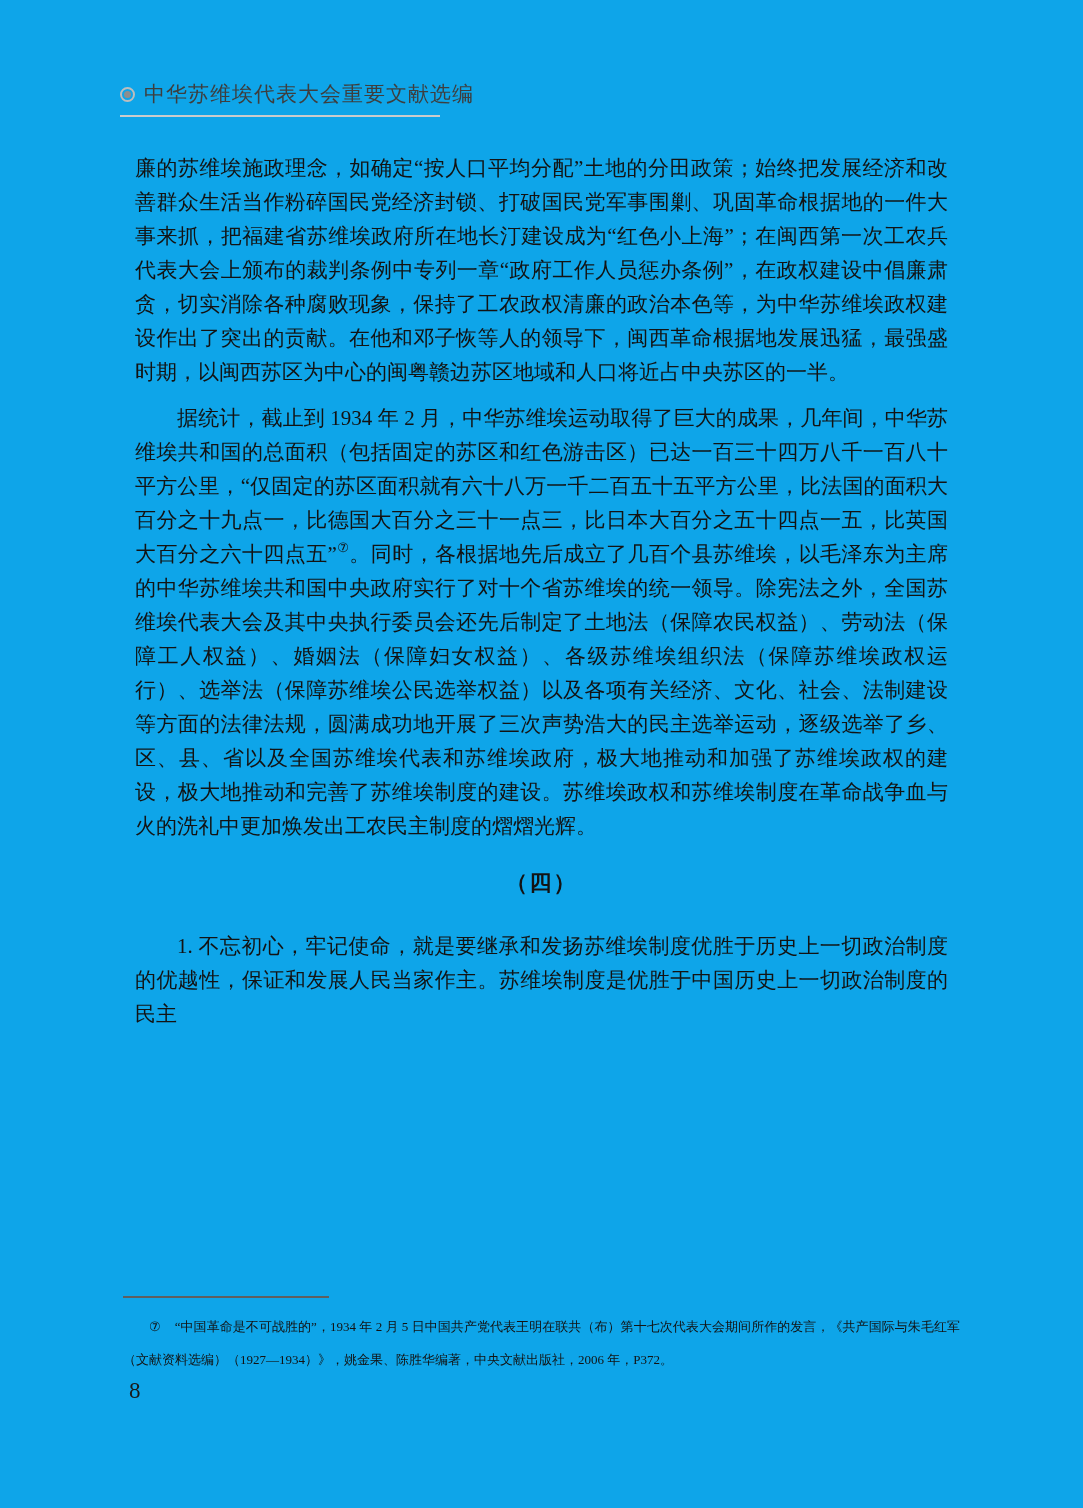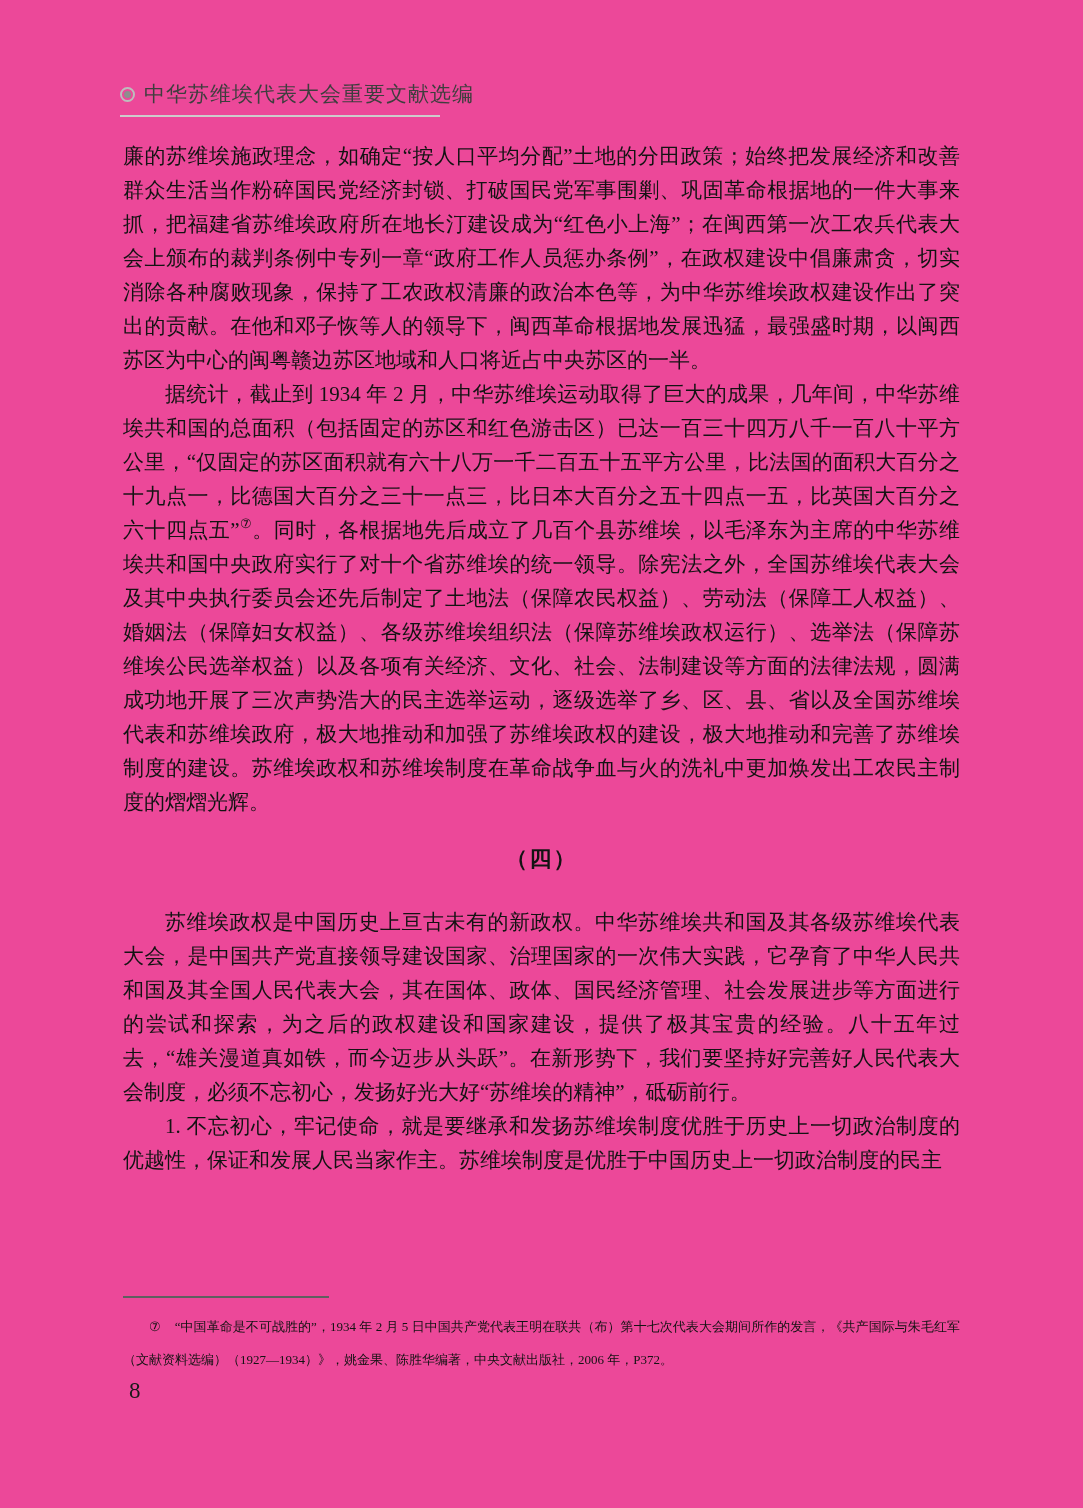--- a/index.html
+++ b/index.html
@@ -5,21 +5,21 @@
   html, body {
     margin: 0;
     padding: 0;
     background: #e9e9e9;
   }
   .page {
     position: relative;
     width: 1083px;
     height: 1508px;
     margin: 0 auto;
-    background: #ec4899;
+    background: #0ea5e9;
     font-family: "Liberation Serif", "DejaVu Serif", serif;
     color: #131313;
     overflow: hidden;
   }
 
   
   .running-head {
     position: absolute;
     top: 80px;
     left: 120px;
@@ -59,21 +59,21 @@
     position: absolute;
     top: 139px;
     left: 123px;
     width: 837px;
     font-size: 21px;
     line-height: 34px;
     text-align: justify;
     text-justify: inter-ideograph;
   }
   .body-text p {
-    margin: 0;
+    margin: 12px;
     text-indent: 2em;
   }
   .body-text p.continuation {
     text-indent: 0;
   }
   .section-heading {
     text-indent: 0 !important;
     text-align: center;
     font-weight: bold;
     font-size: 22px;
@@ -128,21 +128,20 @@
     <span class="head-icon">
         <span class="dot"></span>
       </span>
     <span class="head-title">中华苏维埃代表大会重要文献选编</span>
   </div>
 
   <div class="body-text">
     <p class="continuation">廉的苏维埃施政理念，如确定“按人口平均分配”土地的分田政策；始终把发展经济和改善群众生活当作粉碎国民党经济封锁、打破国民党军事围剿、巩固革命根据地的一件大事来抓，把福建省苏维埃政府所在地长汀建设成为“红色小上海”；在闽西第一次工农兵代表大会上颁布的裁判条例中专列一章“政府工作人员惩办条例”，在政权建设中倡廉肃贪，切实消除各种腐败现象，保持了工农政权清廉的政治本色等，为中华苏维埃政权建设作出了突出的贡献。在他和邓子恢等人的领导下，闽西革命根据地发展迅猛，最强盛时期，以闽西苏区为中心的闽粤赣边苏区地域和人口将近占中央苏区的一半。</p>
     <p><span>据统计，截止到 1934 年 2 月，中华苏维埃运动取得了巨大的成果，几年间，中华苏维埃共和国的总面积（包括固定的苏区和红色游击区）已达一百三十四万八千一百八十平方公里，“仅固定的苏区面积就有六十八万一千二百五十五平方公里，比法国的面积大百分之十九点一，比德国大百分之三十一点三，比日本大百分之五十四点一五，比英国大百分之六十四点五”</span><sup class="note-ref">⑦</sup><span>。同时，各根据地先后成立了几百个县苏维埃，以毛泽东为主席的中华苏维埃共和国中央政府实行了对十个省苏维埃的统一领导。除宪法之外，全国苏维埃代表大会及其中央执行委员会还先后制定了土地法（保障农民权益）、劳动法（保障工人权益）、婚姻法（保障妇女权益）、各级苏维埃组织法（保障苏维埃政权运行）、选举法（保障苏维埃公民选举权益）以及各项有关经济、文化、社会、法制建设等方面的法律法规，圆满成功地开展了三次声势浩大的民主选举运动，逐级选举了乡、区、县、省以及全国苏维埃代表和苏维埃政府，极大地推动和加强了苏维埃政权的建设，极大地推动和完善了苏维埃制度的建设。苏维埃政权和苏维埃制度在革命战争血与火的洗礼中更加焕发出工农民主制度的熠熠光辉。</span></p>
     <p class="section-heading">（四）</p>
-    <p>苏维埃政权是中国历史上亘古未有的新政权。中华苏维埃共和国及其各级苏维埃代表大会，是中国共产党直接领导建设国家、治理国家的一次伟大实践，它孕育了中华人民共和国及其全国人民代表大会，其在国体、政体、国民经济管理、社会发展进步等方面进行的尝试和探索，为之后的政权建设和国家建设，提供了极其宝贵的经验。八十五年过去，“雄关漫道真如铁，而今迈步从头跃”。在新形势下，我们要坚持好完善好人民代表大会制度，必须不忘初心，发扬好光大好“苏维埃的精神”，砥砺前行。</p>
     <p>1. 不忘初心，牢记使命，就是要继承和发扬苏维埃制度优胜于历史上一切政治制度的优越性，保证和发展人民当家作主。苏维埃制度是优胜于中国历史上一切政治制度的民主</p>
   </div>
 
   <div class="footnote">
     <div class="footnote-rule"></div>
     <p><span class="fn-marker">⑦</span><span>“中国革命是不可战胜的”，1934 年 2 月 5 日中国共产党代表王明在联共（布）第十七次代表大会期间所作的发言，《共产国际与朱毛红军（文献资料选编）（1927—1934）》，姚金果、陈胜华编著，中央文献出版社，2006 年，P372。</span></p>
   </div>
 
   <div class="page-number">8</div>
 

